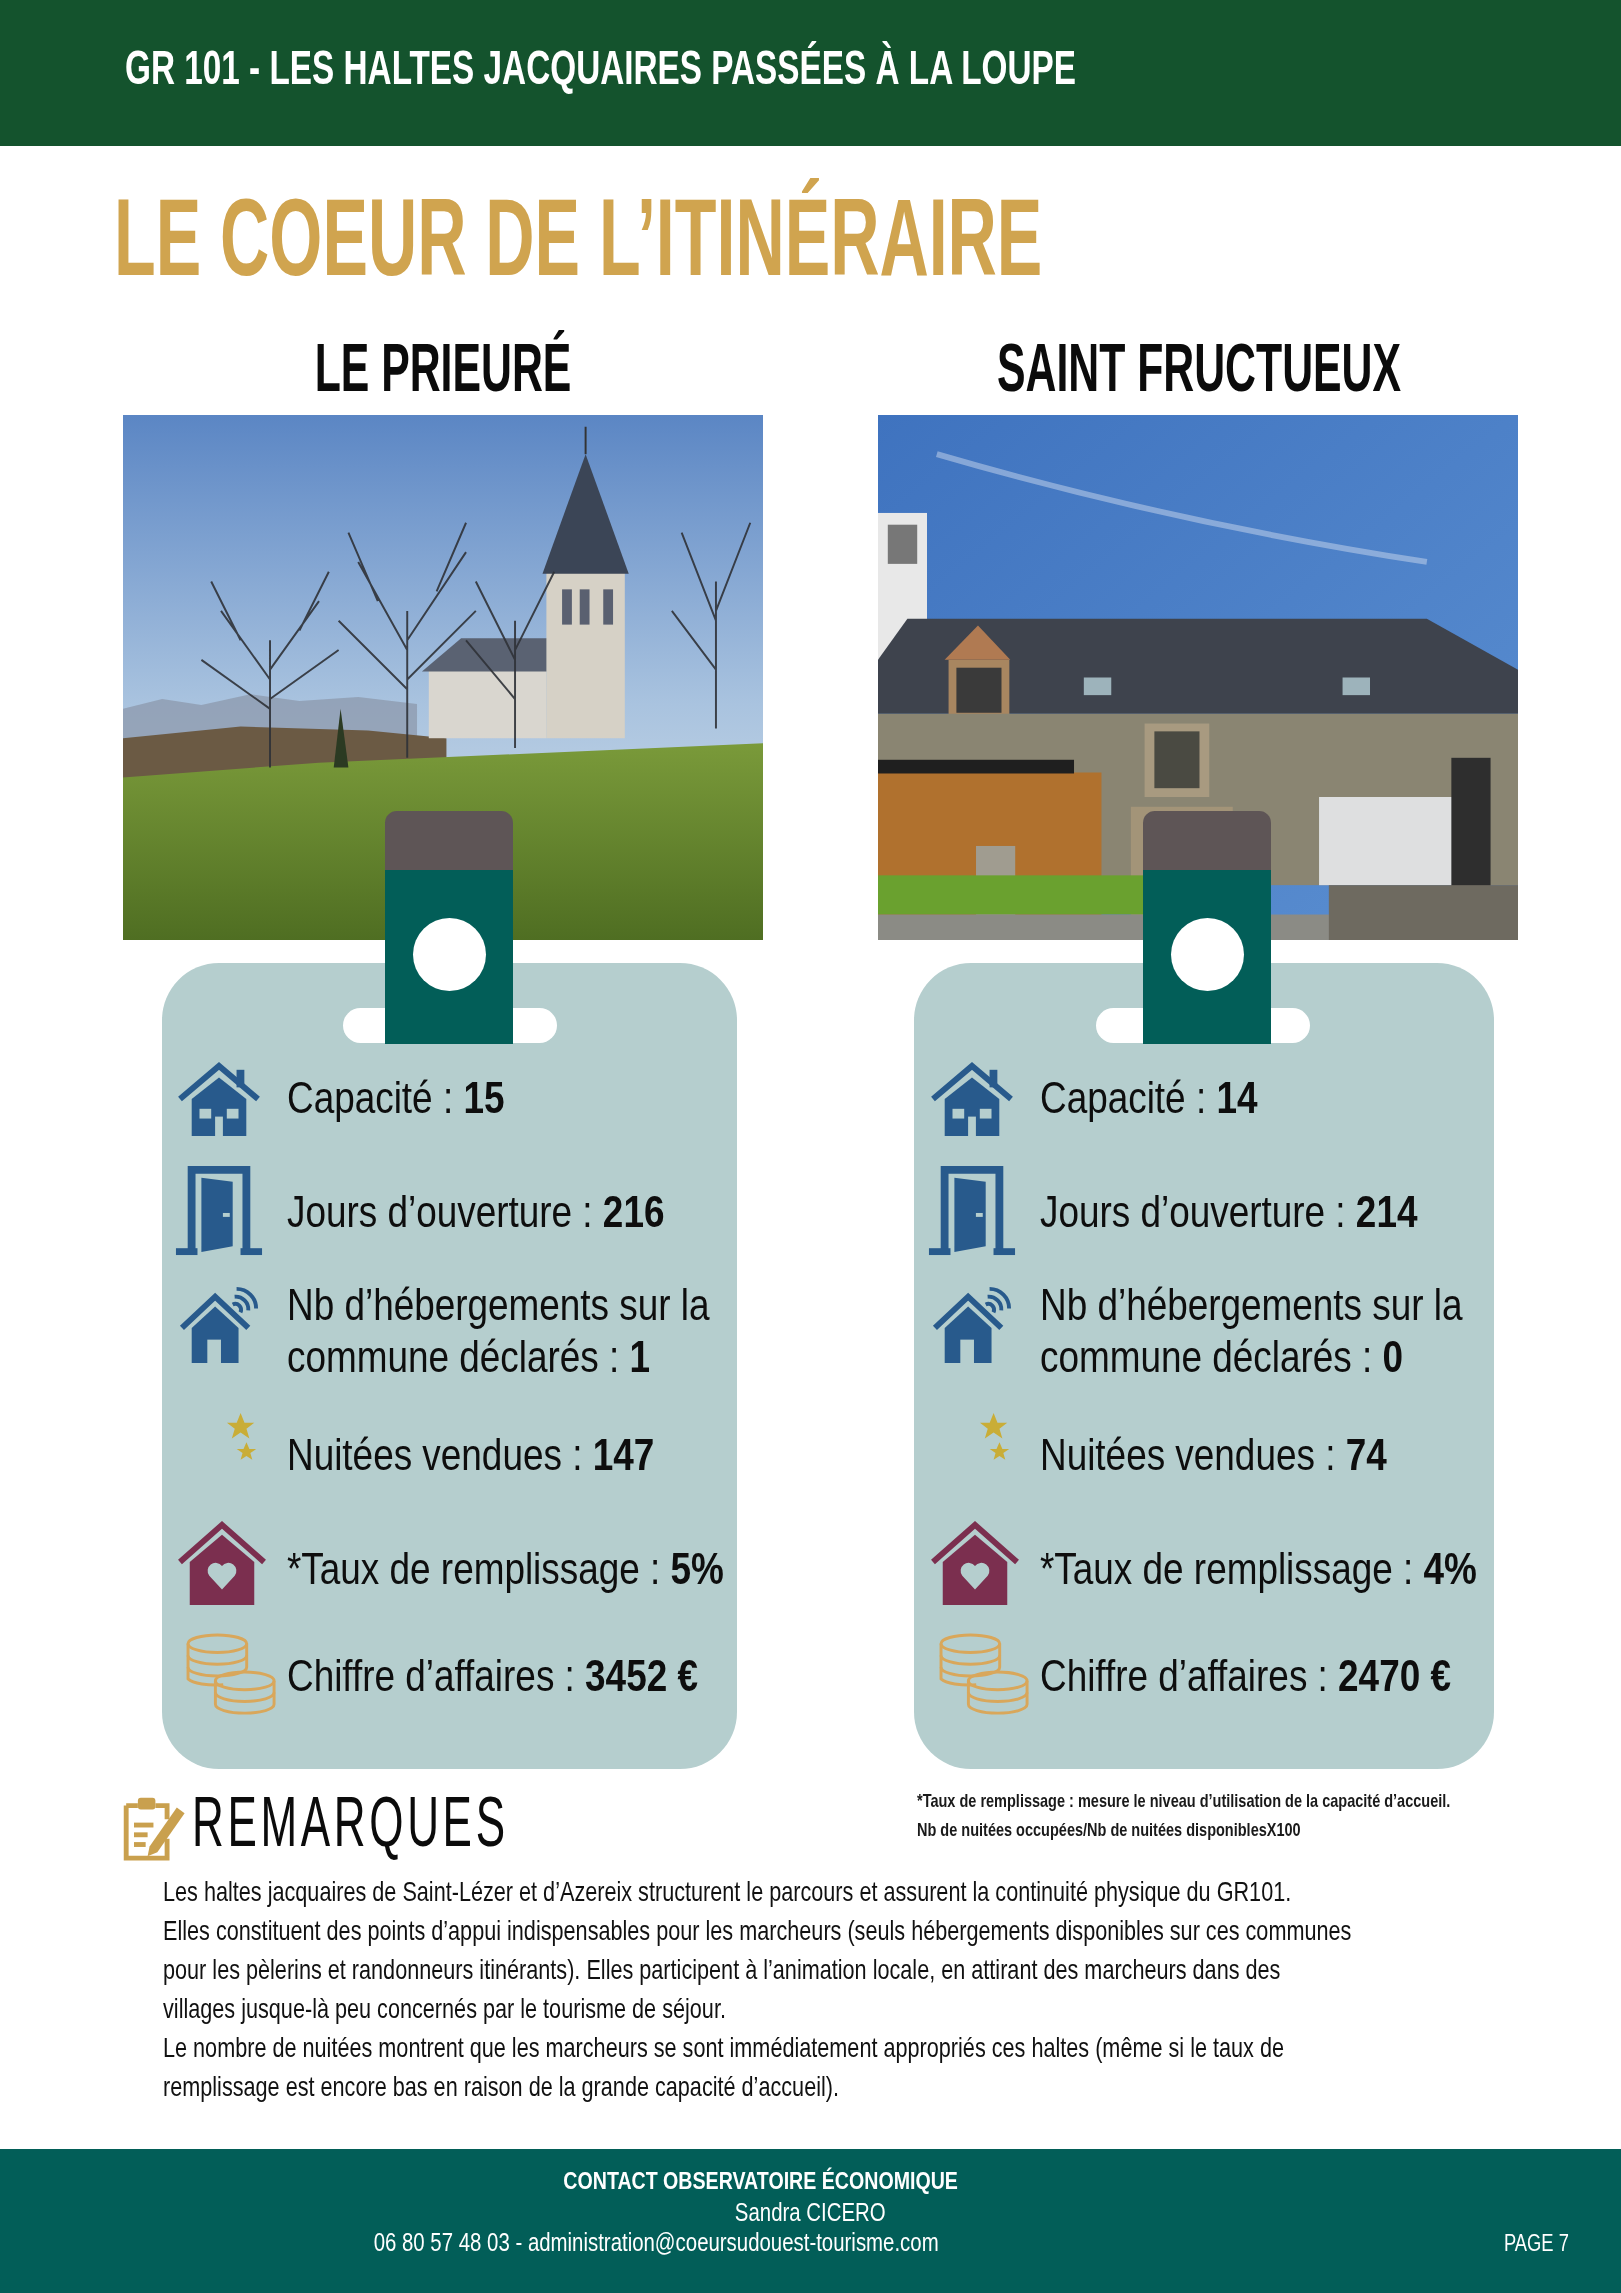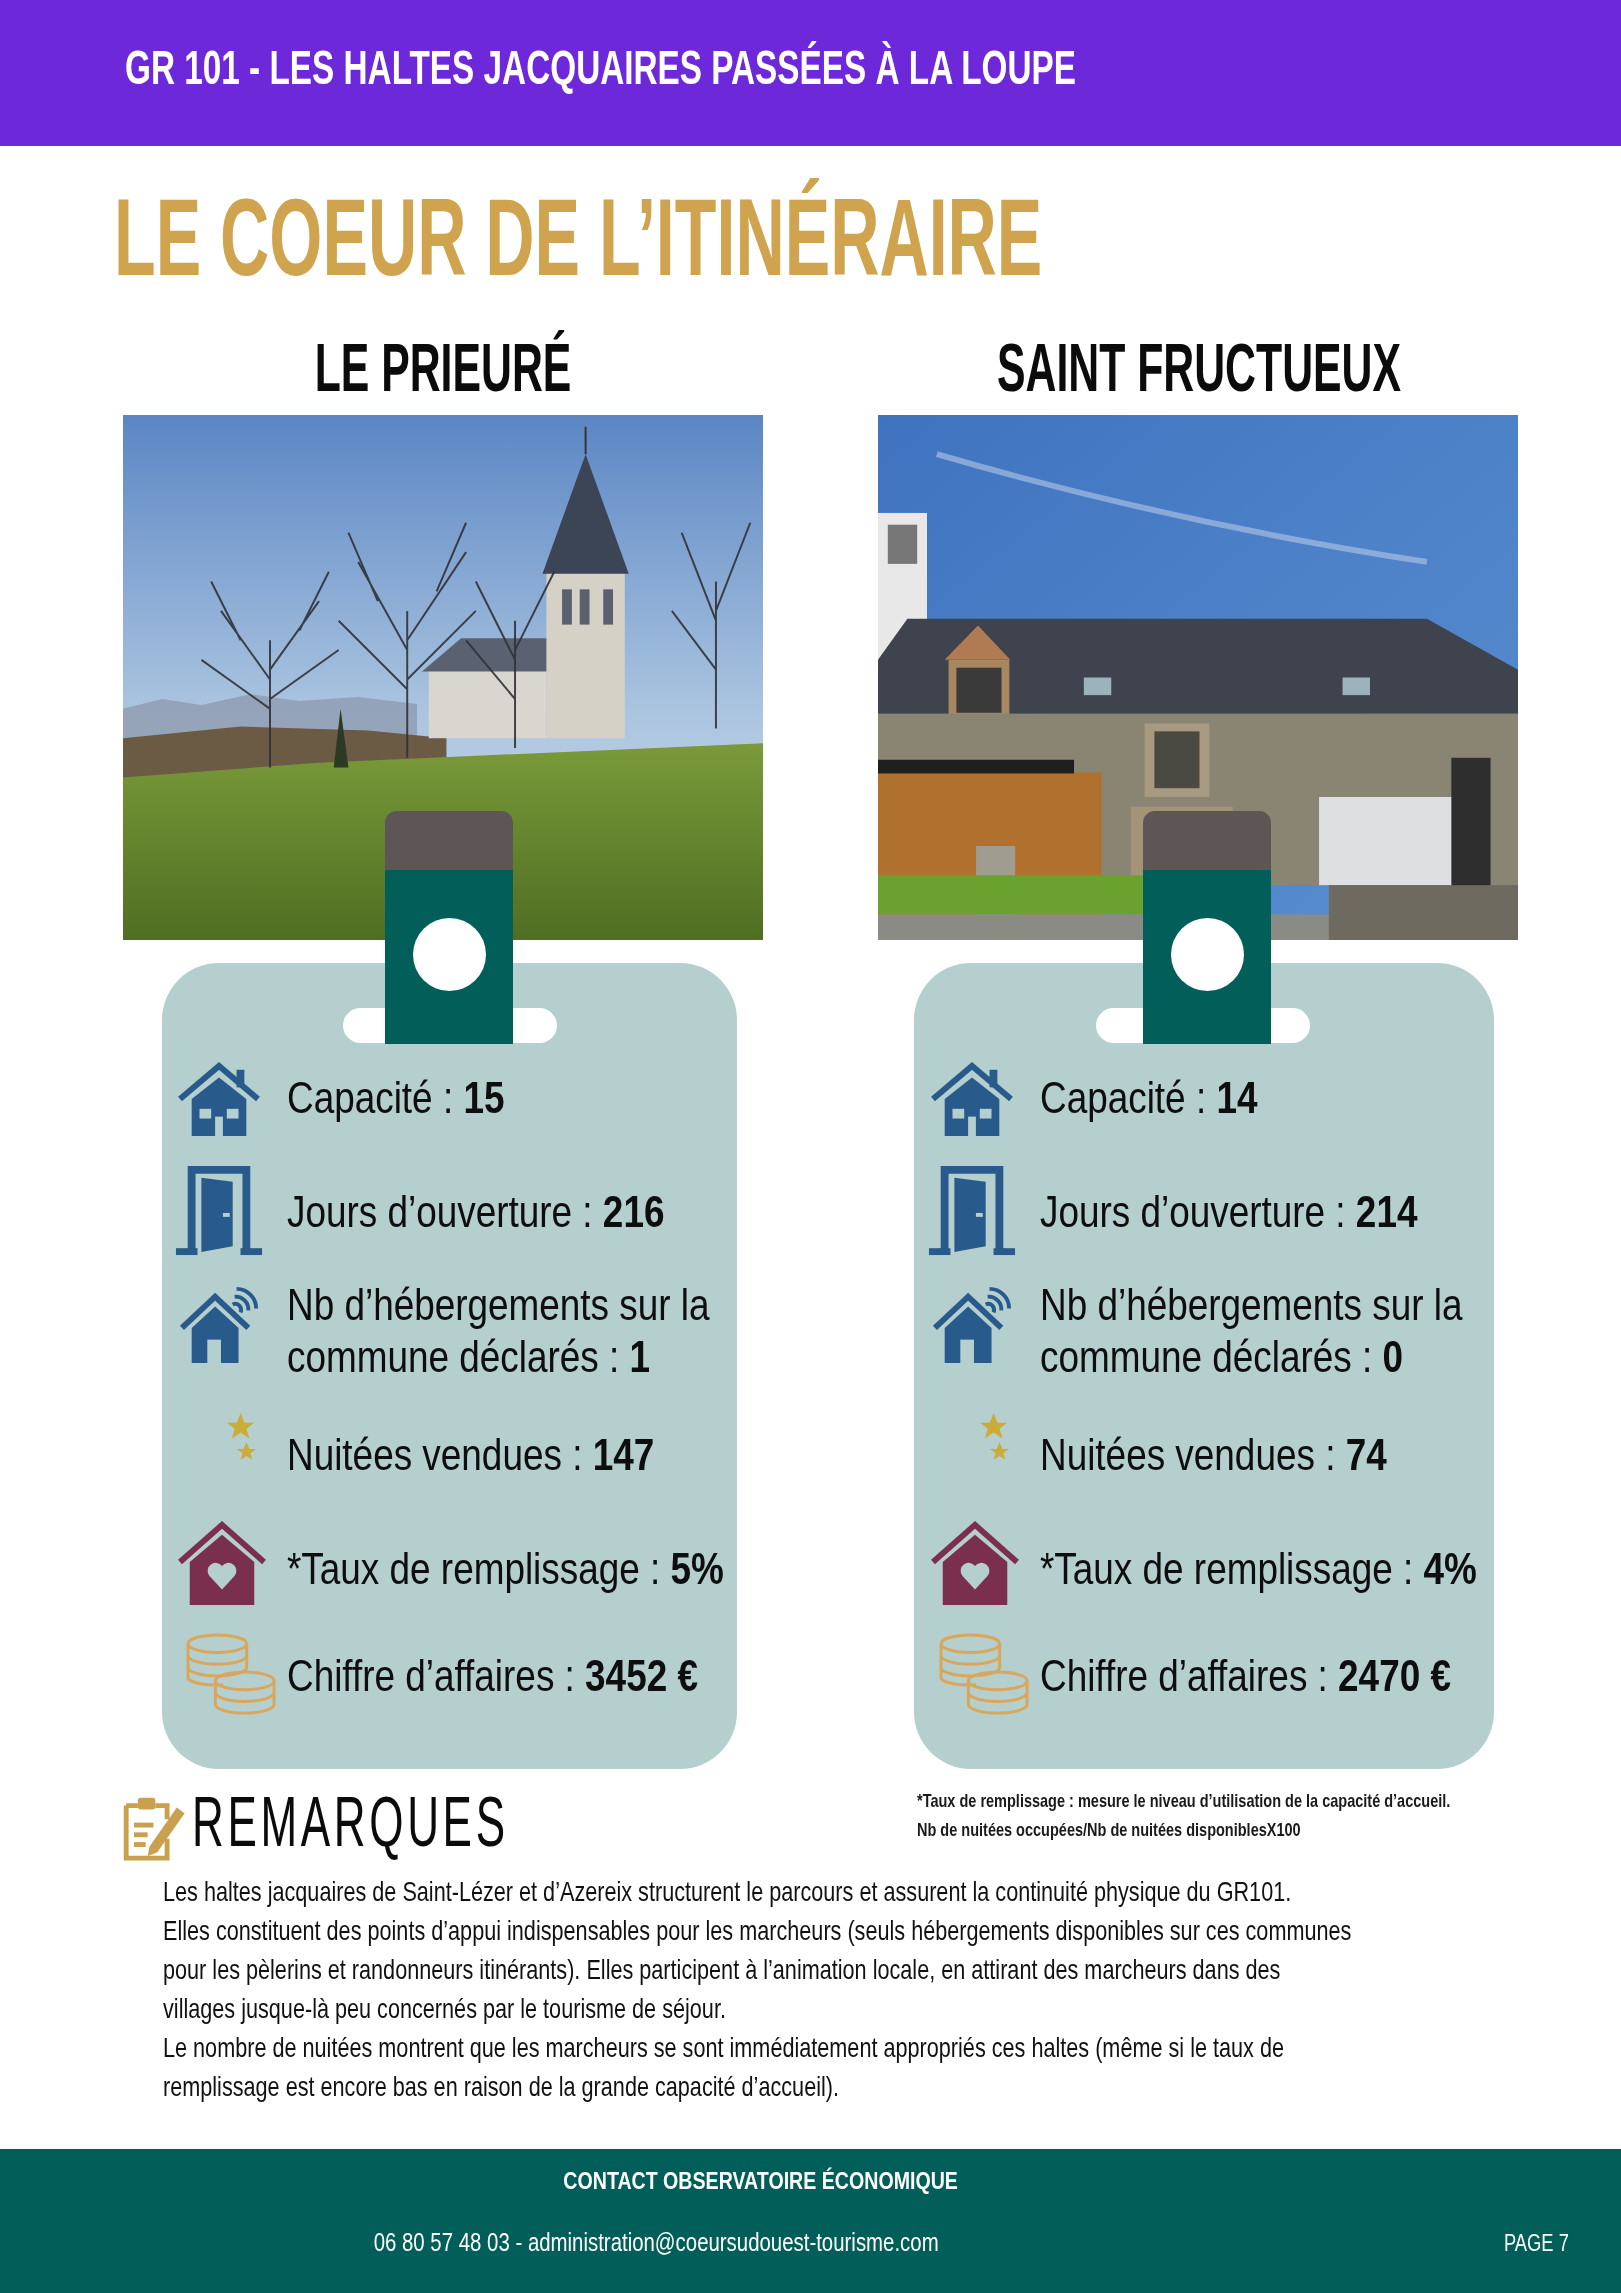--- a/index.html
+++ b/index.html
@@ -1,19 +1,19 @@
 <!DOCTYPE html>
 <html><head>
 <meta charset="utf-8">
 <style>
   * { box-sizing: border-box; margin: 0; padding: 0; }
   html, body { width: 1621px; height: 2294px; background: #ffffff; overflow: hidden; }
   body { position: relative; font-family: "Liberation Sans", sans-serif; color: #111; }
 
-  .header-bar { position: absolute; left: 0; top: 0; width: 1621px; height: 146px; background: #6d28d9; }
+  .header-bar { position: absolute; left: 0; top: 0; width: 1621px; height: 146px; background: #14532d; }
   .header-title { position: absolute; left: 125px; top: 39px; color: #fff; font-size: 49px; font-weight: bold;
     transform: scaleX(0.68); transform-origin: left top; white-space: nowrap; letter-spacing: 0px; }
 
   .page-title { position: absolute; left: 114px; top: 182px; color: #d0a44f; font-size: 110px; font-weight: bold;
     transform: scaleX(0.62); transform-origin: left top; white-space: nowrap; line-height: 1; }
 
   .col-title { position: absolute; top: 333px; font-size: 69px; font-weight: bold; color: #0b0b0b;
     transform: scaleX(0.62); transform-origin: center top; white-space: nowrap; line-height: 1; text-align: center; width: 882px; }
   .col-title.left { left: 2px; }
   .col-title.right { left: 758px; }
@@ -333,16 +333,17 @@
   <p>Les haltes jacquaires de Saint-Lézer et d’Azereix structurent le parcours et assurent la continuité physique du GR101.</p>
   <p>Elles constituent des points d’appui indispensables pour les marcheurs (seuls hébergements disponibles sur ces communes</p>
   <p>pour les pèlerins et randonneurs itinérants). Elles participent à l’animation locale, en attirant des marcheurs dans des</p>
   <p>villages jusque-là peu concernés par le tourisme de séjour.</p>
   <p>Le nombre de nuitées montrent que les marcheurs se sont immédiatement appropriés ces haltes (même si le taux de</p>
   <p>remplissage est encore bas en raison de la grande capacité d’accueil).</p>
 </div>
 
 <div class="footer">
   <div class="contact-title"><span class="scaled">CONTACT OBSERVATOIRE ÉCONOMIQUE</span></div>
+  <div class="contact-name"><span class="scaled">Sandra CICERO</span></div>
   <div class="contact-line"><span class="scaled">06 80 57 48 03 - administration@coeursudouest-tourisme.com</span></div>
   <div class="page-num">PAGE 7</div>
 </div>
 
 
 </body></html>

